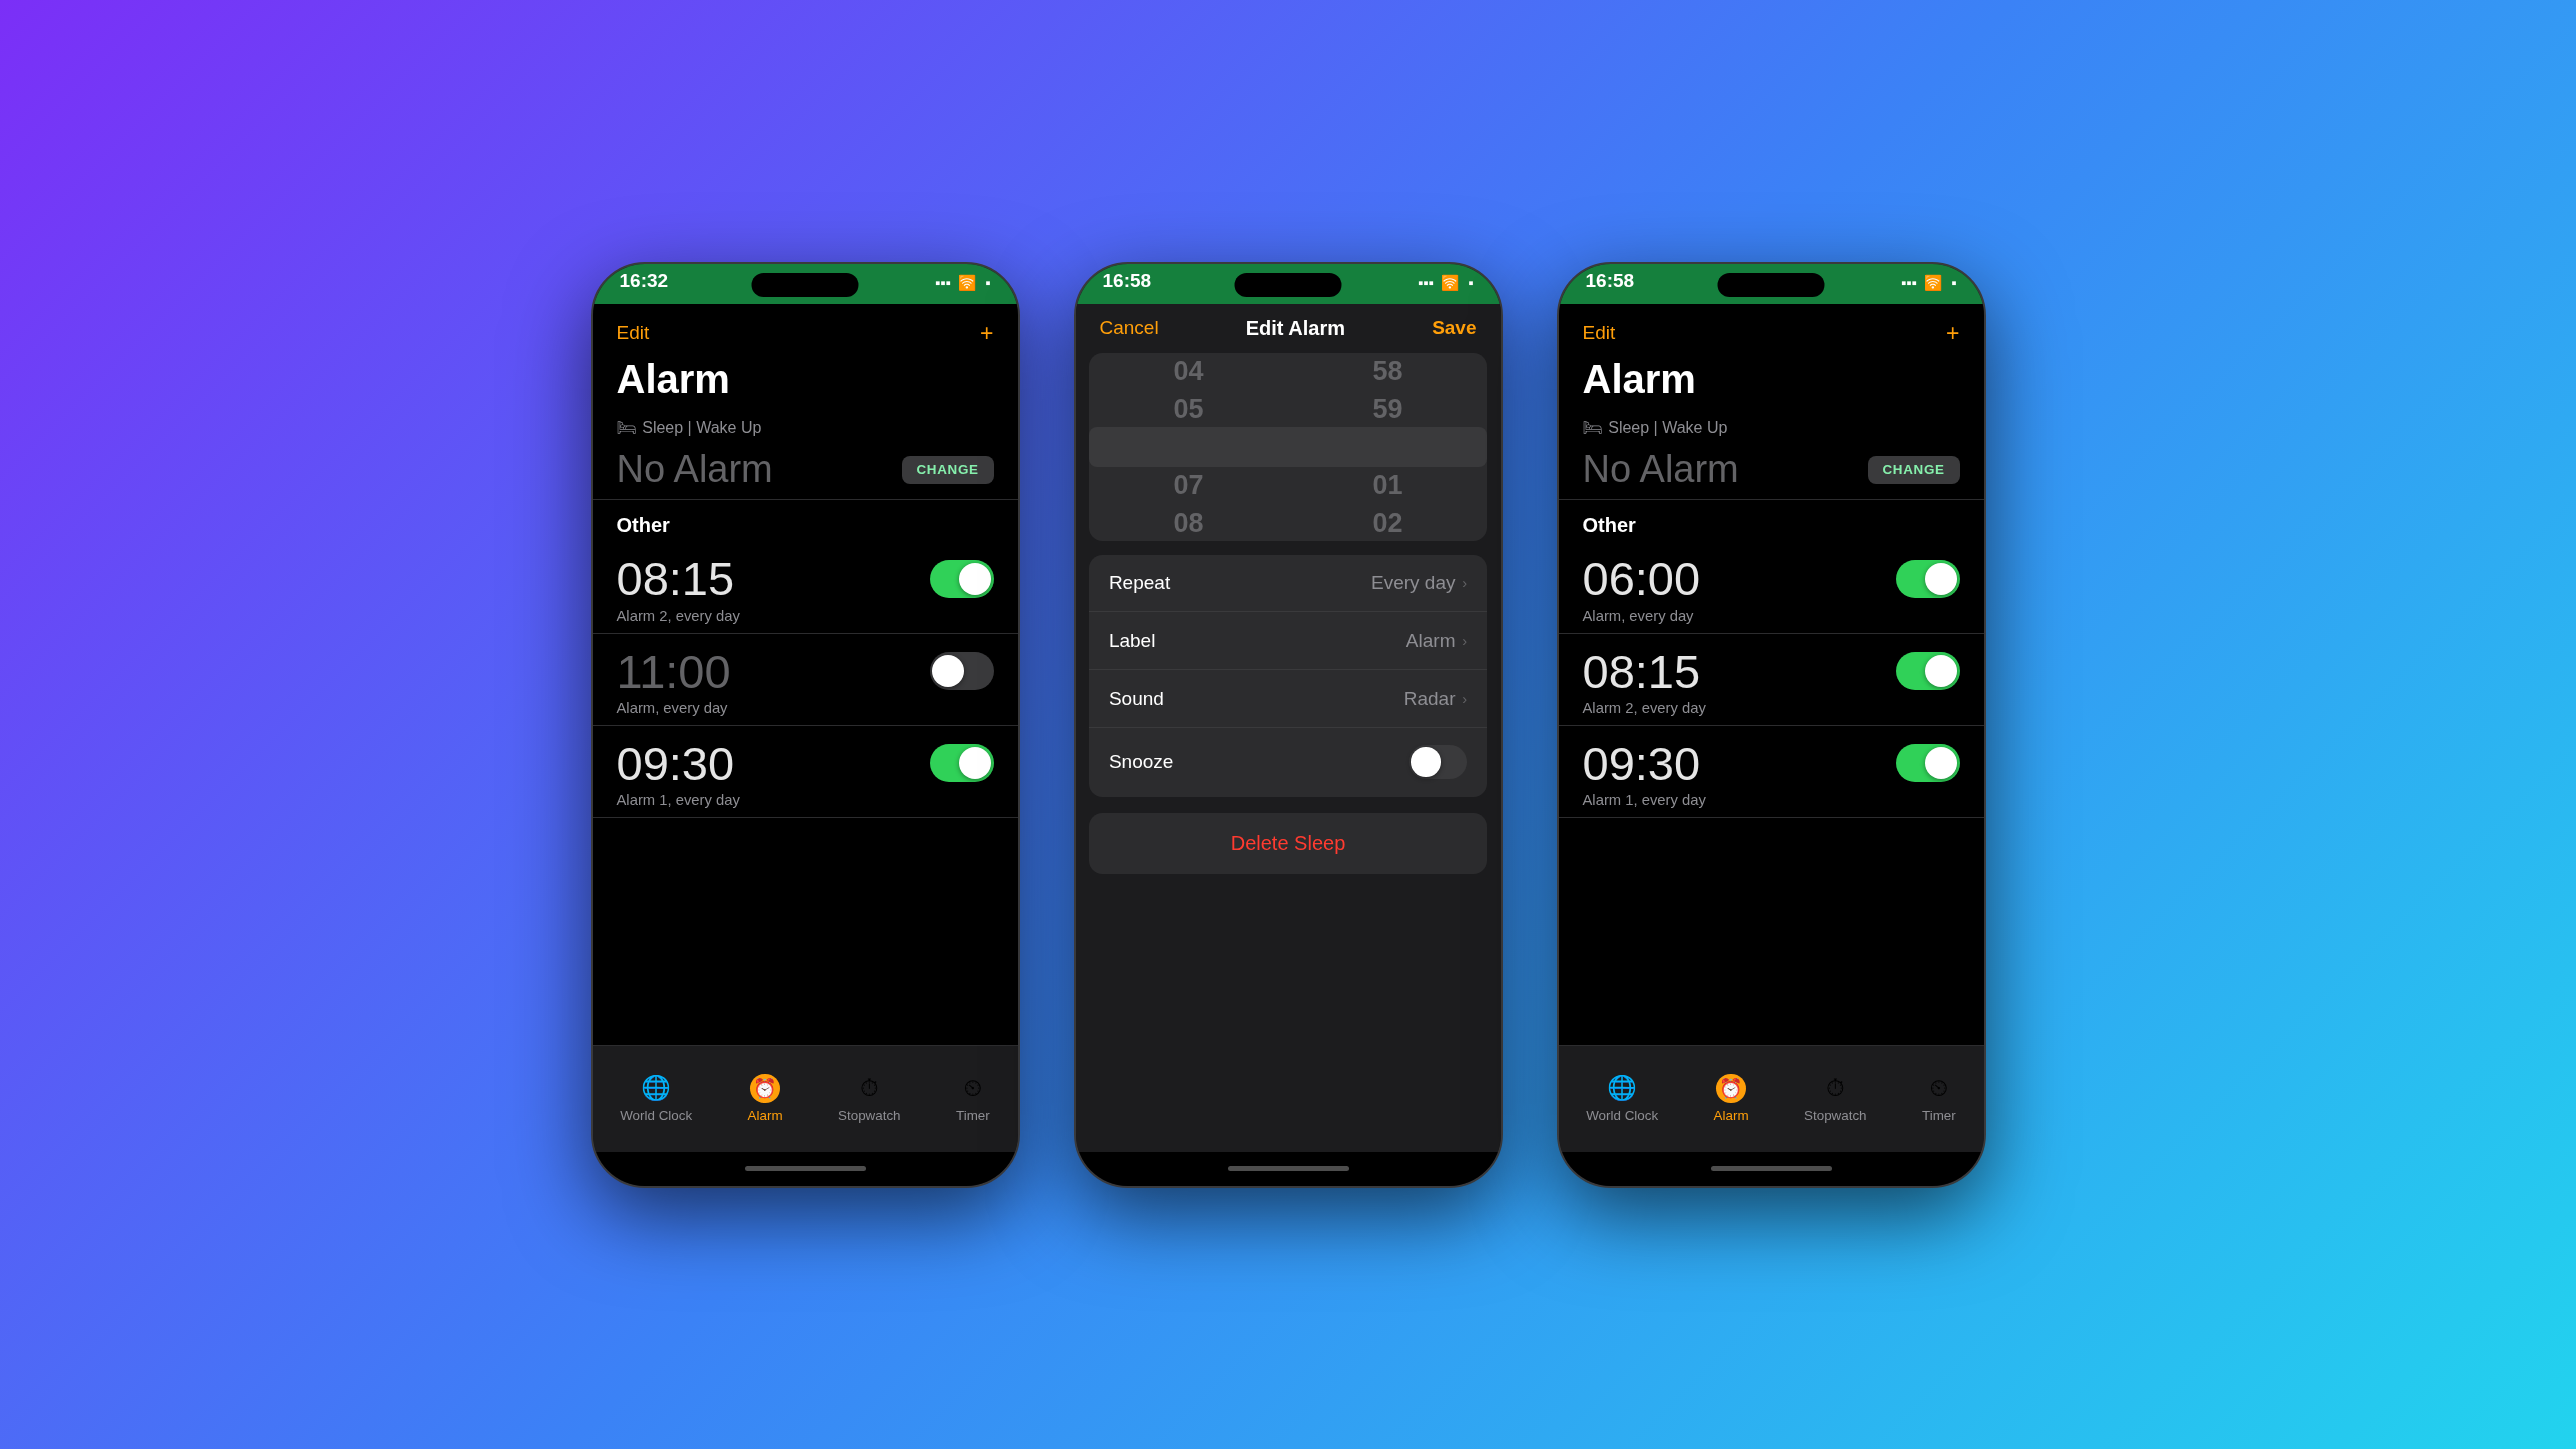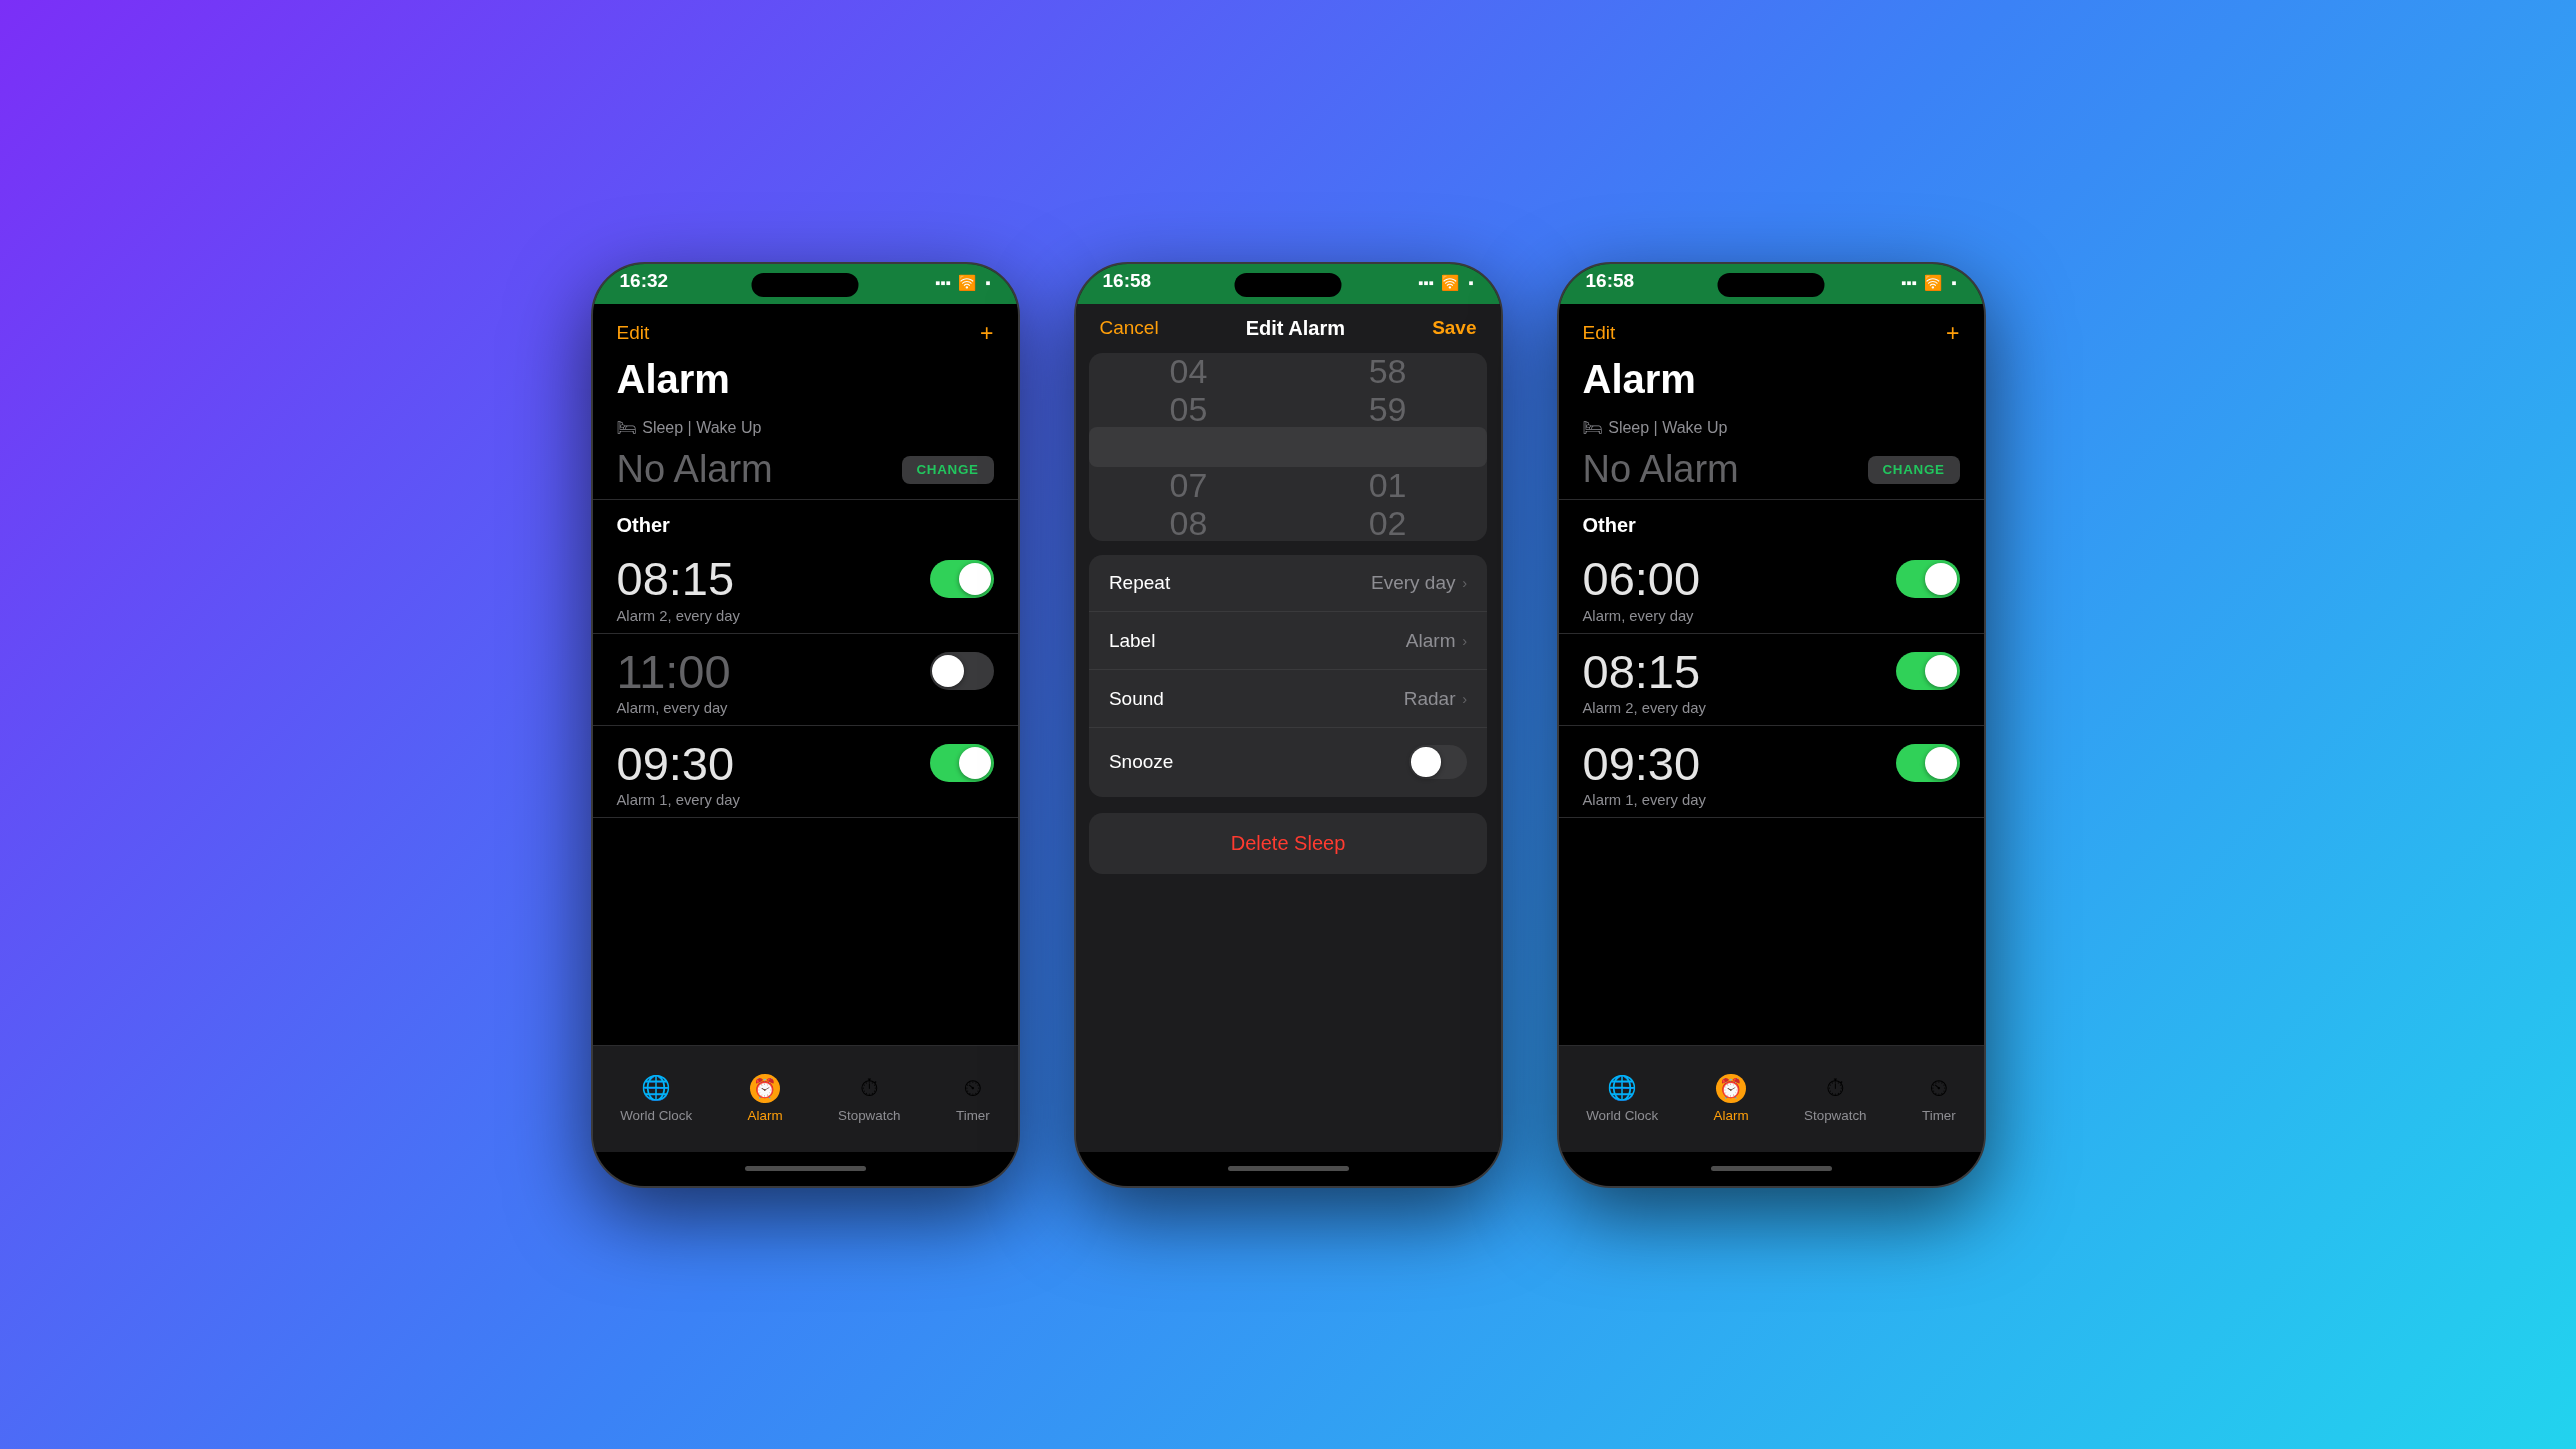--- a/index.html
+++ b/index.html
@@ -116,21 +116,21 @@
       align-items: center;
       margin-top: 11px;
     }
     .sleep-time {
       color: #636366;
       font-size: 38px;
       font-weight: 200;
     }
     .change-btn {
       background: #3a3a3c;
-      color: #22c55e;
+      color: #86efac;
       font-size: 13.4px;
       font-weight: 600;
       padding: 6.7px 14.8px;
       border-radius: 8px;
       letter-spacing: 0.7px;
     }
 
     
     .section-header {
       padding: 13.4px 24px 5.4px;
@@ -288,23 +288,23 @@
       flex-direction: column;
       align-items: center;
       justify-content: center;
       gap: 0;
     }
     .picker-item {
       height: 38px;
       display: flex;
       align-items: center;
       justify-content: center;
-      font-size: 34px;
+      font-size: 27px;
       color: #636366;
-      font-weight: 400;
+      font-weight: 700;
       width: 100%;
     }
     .picker-item.selected {
       color: #fff;
       font-size: 31px;
       font-weight: 400;
     }
     .picker-highlight {
       position: absolute;
       top: 50%;

